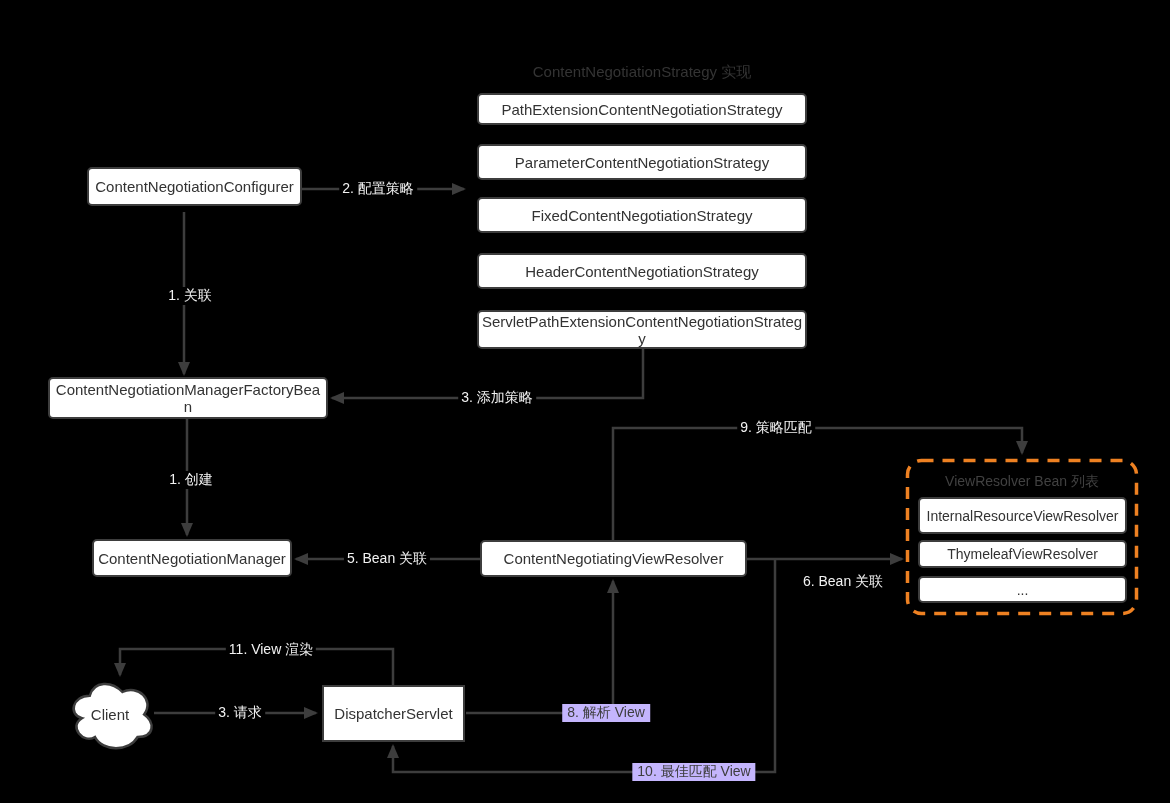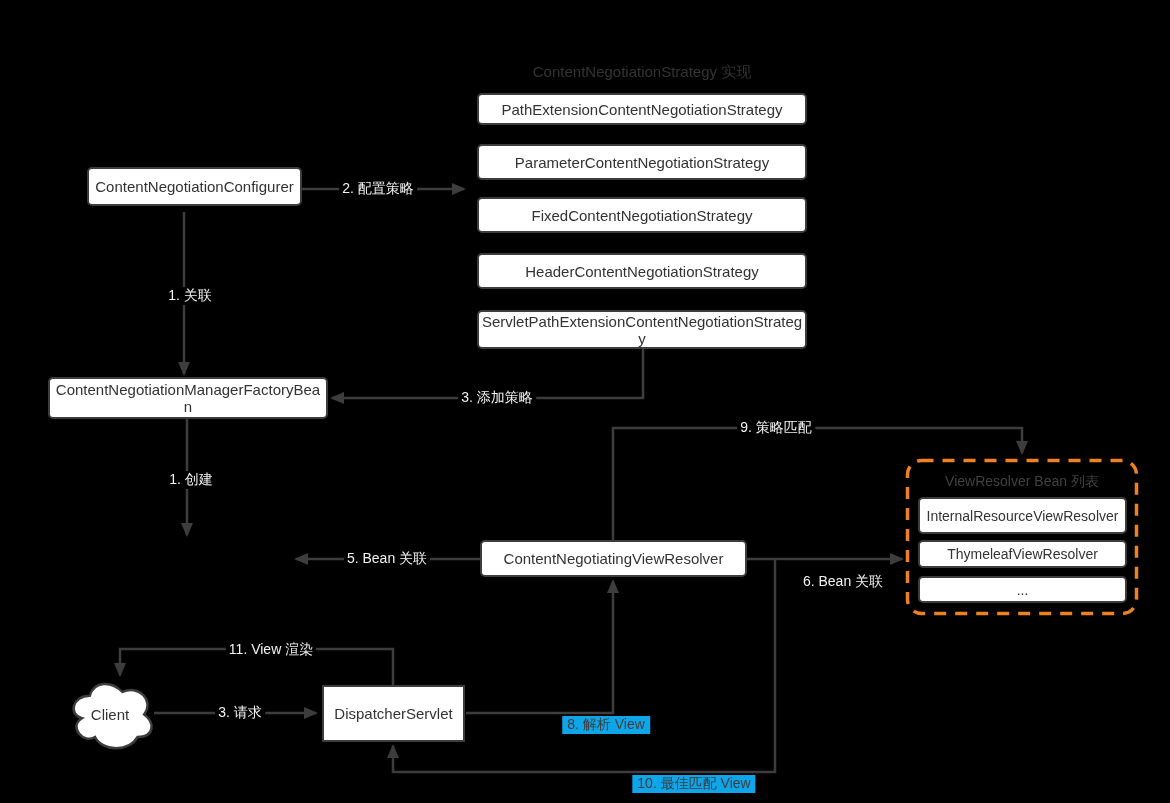--- a/index.html
+++ b/index.html
@@ -18,21 +18,21 @@
     font-size:15px;line-height:17px;overflow-wrap:anywhere;word-break:break-all;
     padding:1px 2px;z-index:3;
   }
   .node.sharp{border-radius:0;}
   .node.small{font-size:14px;line-height:16px;}
   .edge-label{
     position:absolute;transform:translate(-50%,-50%);white-space:nowrap;
     font-size:14px;z-index:4;padding:0 3px;
   }
   .edge-label.dark{background:var(--background);color:var(--label-light-text);}
-  .edge-label.light{background:#0ea5e9;color:var(--label-dark-text);padding:0 5px;margin-top:12px;}
+  .edge-label.light{background:#c4b5fd;color:var(--label-dark-text);padding:0 5px;}
   .group-title{
     position:absolute;transform:translate(-50%,-50%);white-space:nowrap;
     font-size:15px;color:var(--dim-title);z-index:2;
   }
   .list-title{color:var(--list-title);font-size:14px;}
   .client-label{
     position:absolute;transform:translate(-50%,-50%);color:var(--node-text);
     font-size:15px;z-index:4;white-space:nowrap;
   }
 </style>
@@ -79,20 +79,21 @@
   <div class="group-title list-title" style="left:1022px;top:482px;">ViewResolver Bean 列表</div>
 
   <div class="node" style="left:477px;top:93px;width:330px;height:32px;">PathExtensionContentNegotiationStrategy</div>
   <div class="node" style="left:477px;top:144px;width:330px;height:36px;">ParameterContentNegotiationStrategy</div>
   <div class="node" style="left:477px;top:197px;width:330px;height:36px;">FixedContentNegotiationStrategy</div>
   <div class="node" style="left:477px;top:253px;width:330px;height:36px;">HeaderContentNegotiationStrategy</div>
   <div class="node" style="left:477px;top:310px;width:330px;height:39px;">ServletPathExtensionContentNegotiationStrategy</div>
 
   <div class="node" style="left:87px;top:167px;width:215px;height:39px;">ContentNegotiationConfigurer</div>
   <div class="node" style="left:48px;top:377px;width:280px;height:42px;">ContentNegotiationManagerFactoryBean</div>
+  <div class="node" style="left:92px;top:539px;width:200px;height:38px;">ContentNegotiationManager</div>
   <div class="node" style="left:480px;top:540px;width:267px;height:37px;">ContentNegotiatingViewResolver</div>
   <div class="node sharp" style="left:322px;top:685px;width:143px;height:57px;">DispatcherServlet</div>
 
   <div class="node small" style="left:918px;top:497px;width:209px;height:37px;">InternalResourceViewResolver</div>
   <div class="node small" style="left:918px;top:540px;width:209px;height:28px;">ThymeleafViewResolver</div>
   <div class="node small" style="left:918px;top:576px;width:209px;height:27px;">...</div>
 
   <div class="client-label" style="left:110px;top:714px;">Client</div>
 
   <div class="edge-label dark" style="left:378px;top:189px;">2. 配置策略</div>

